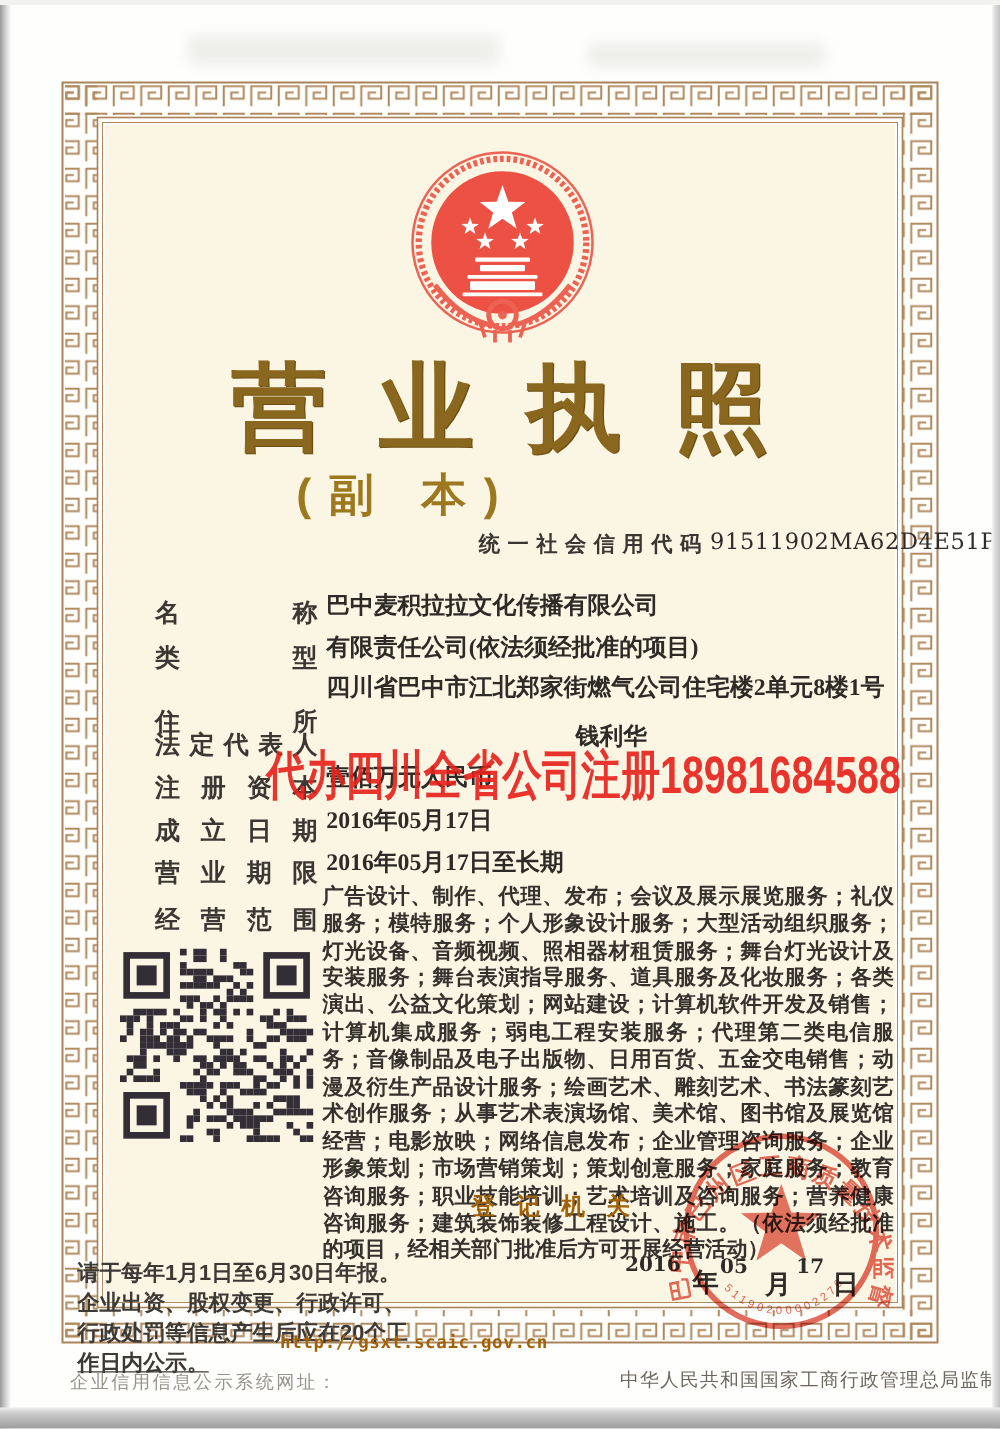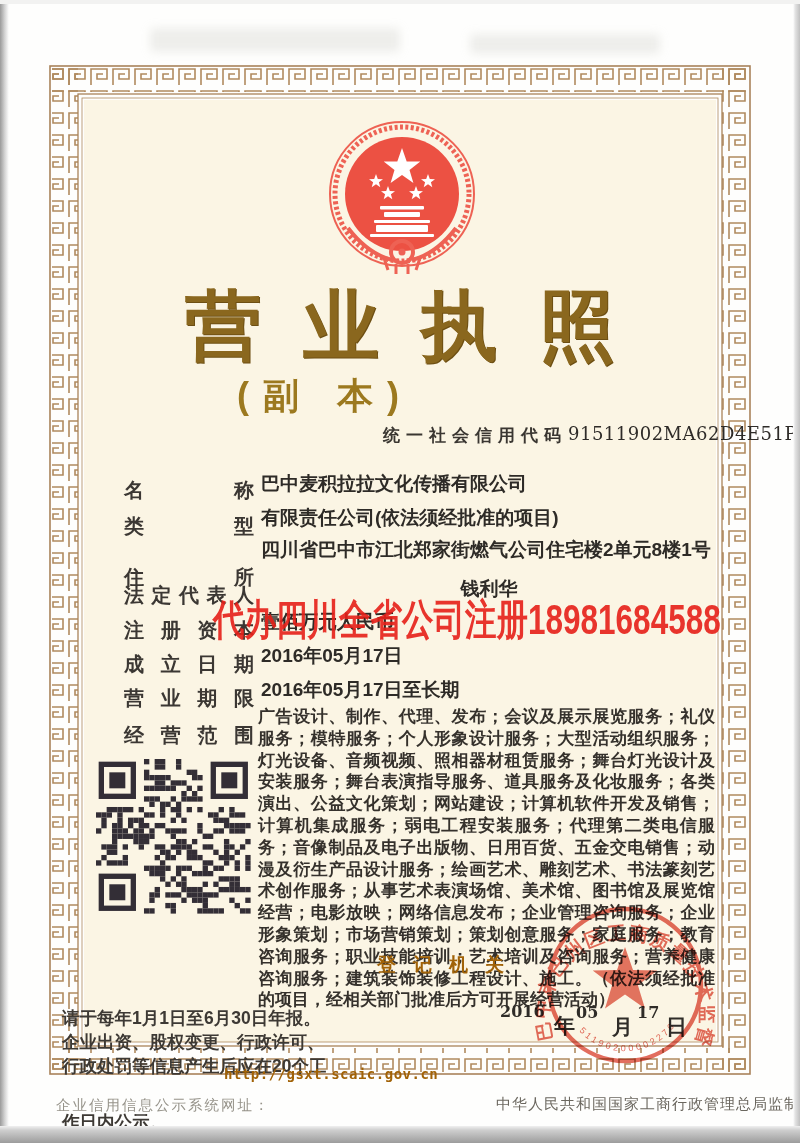--- a/index.html
+++ b/index.html
@@ -15,21 +15,21 @@
   
   .title{left:0;top:276px;width:800px;text-align:center;font-size:76px;font-weight:bold;
          color:#8a671e;letter-spacing:42px;text-indent:42px;text-shadow:1px 1px 0 #6d4f13;}
   .subtitle{left:0;top:372px;width:636px;text-align:center;font-size:36px;font-weight:bold;
             color:#9c791f;letter-spacing:14px;text-indent:14px;}
   .cc-label{left:383px;top:424px;font-size:17px;font-weight:600;color:#3a3631;letter-spacing:6px;}
   .cc-code{left:568px;top:423px;font-size:18px;color:#2e2b28;font-family:"DejaVu Serif","Liberation Serif",serif;letter-spacing:.5px;}
   
   .flabel{left:124px;width:130px;font-size:20px;color:#3b3733;font-weight:600;
           text-align:justify;text-align-last:justify;}
-  .fvalue{left:261px;width:456px;font-size:19px;font-weight:700;color:#2e2b27;white-space:nowrap;}
+  .fvalue{left:261px;width:456px;font-size:19px;font-weight:700;color:#2e2b27;white-space:nowrap;font-family:Liberation Serif, serif;}
   .scope-text{left:258px;top:706px;width:457px;font-size:17px;line-height:21.8px;
               font-weight:700;color:#35312c;text-align:justify;white-space:normal;}
   .watermark{left:213px;top:592px;font-size:42px;font-weight:600;white-space:nowrap;
              transform:scaleX(.75);transform-origin:left top;opacity:.9;}
   .reg-label{left:377px;top:952px;font-size:19px;font-weight:600;color:#a16207;letter-spacing:17px;white-space:nowrap;}
   .d-num{font-family:"DejaVu Serif","Liberation Serif",serif;color:#2f2c28;font-size:16px;font-weight:600;}
   .d-char{color:#2f2c28;font-size:21px;font-weight:600;}
   
   .notice{left:22px;font-size:17.5px;font-weight:700;color:#3d3934;white-space:nowrap;margin-left:40px;}
   .url{left:224px;top:1066px;font-size:14px;font-weight:700;color:#a16207;
@@ -403,21 +403,21 @@
       <textPath href="#sealArcTop" startOffset="2%">巴中市巴州区工商质量技术监督管理局</textPath>
     </text>
     <text font-size="9" fill="#dd4c3c" letter-spacing="3">
       <textPath href="#sealArcBottom" startOffset="8%">51190200002276</textPath>
     </text>
   </svg>
 
   <div class="abs notice" style="top:1006px;">请于每年1月1日至6月30日年报。</div>
   <div class="abs notice" style="top:1030px;">企业出资、股权变更、行政许可、</div>
   <div class="abs notice" style="top:1054px;">行政处罚等信息产生后应在20个工</div>
-  <div class="abs notice" style="top:1110px;text-decoration:underline;">作日内公示。</div>
+  <div class="abs notice" style="top:1078px;text-decoration:underline;">作日内公示。</div>
 
   <div class="abs url">http://gsxt.scaic.gov.cn</div>
   <div class="abs site-label">企业信用信息公示系统网址：</div>
   <div class="abs issuer">中华人民共和国国家工商行政管理总局监制</div>
 
   <div class="abs edge-left"></div>
   <div class="abs edge-right"></div>
   <div class="abs edge-bottom"></div>
   <div class="abs edge-top"></div>
 </div>

